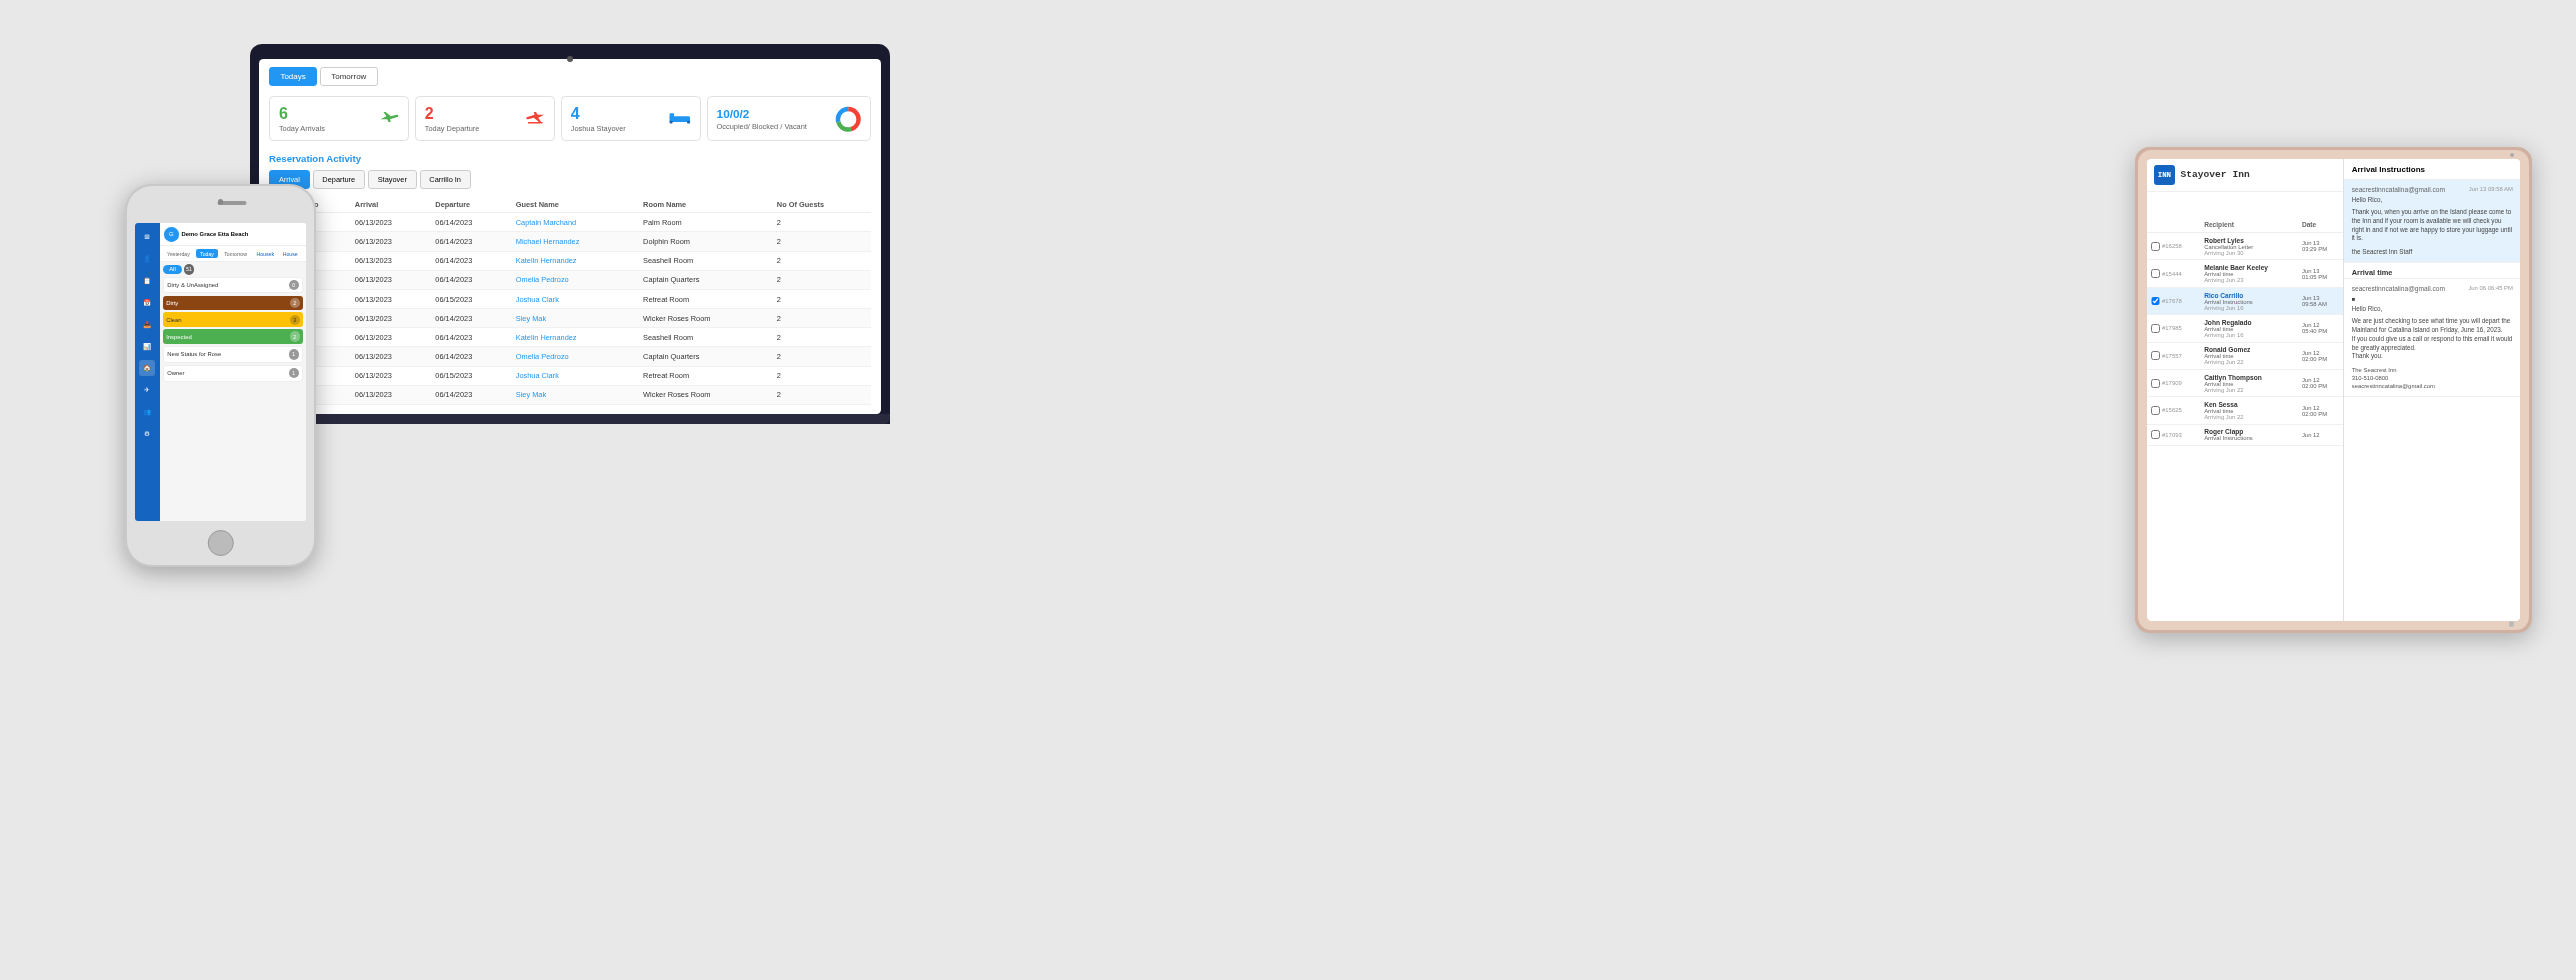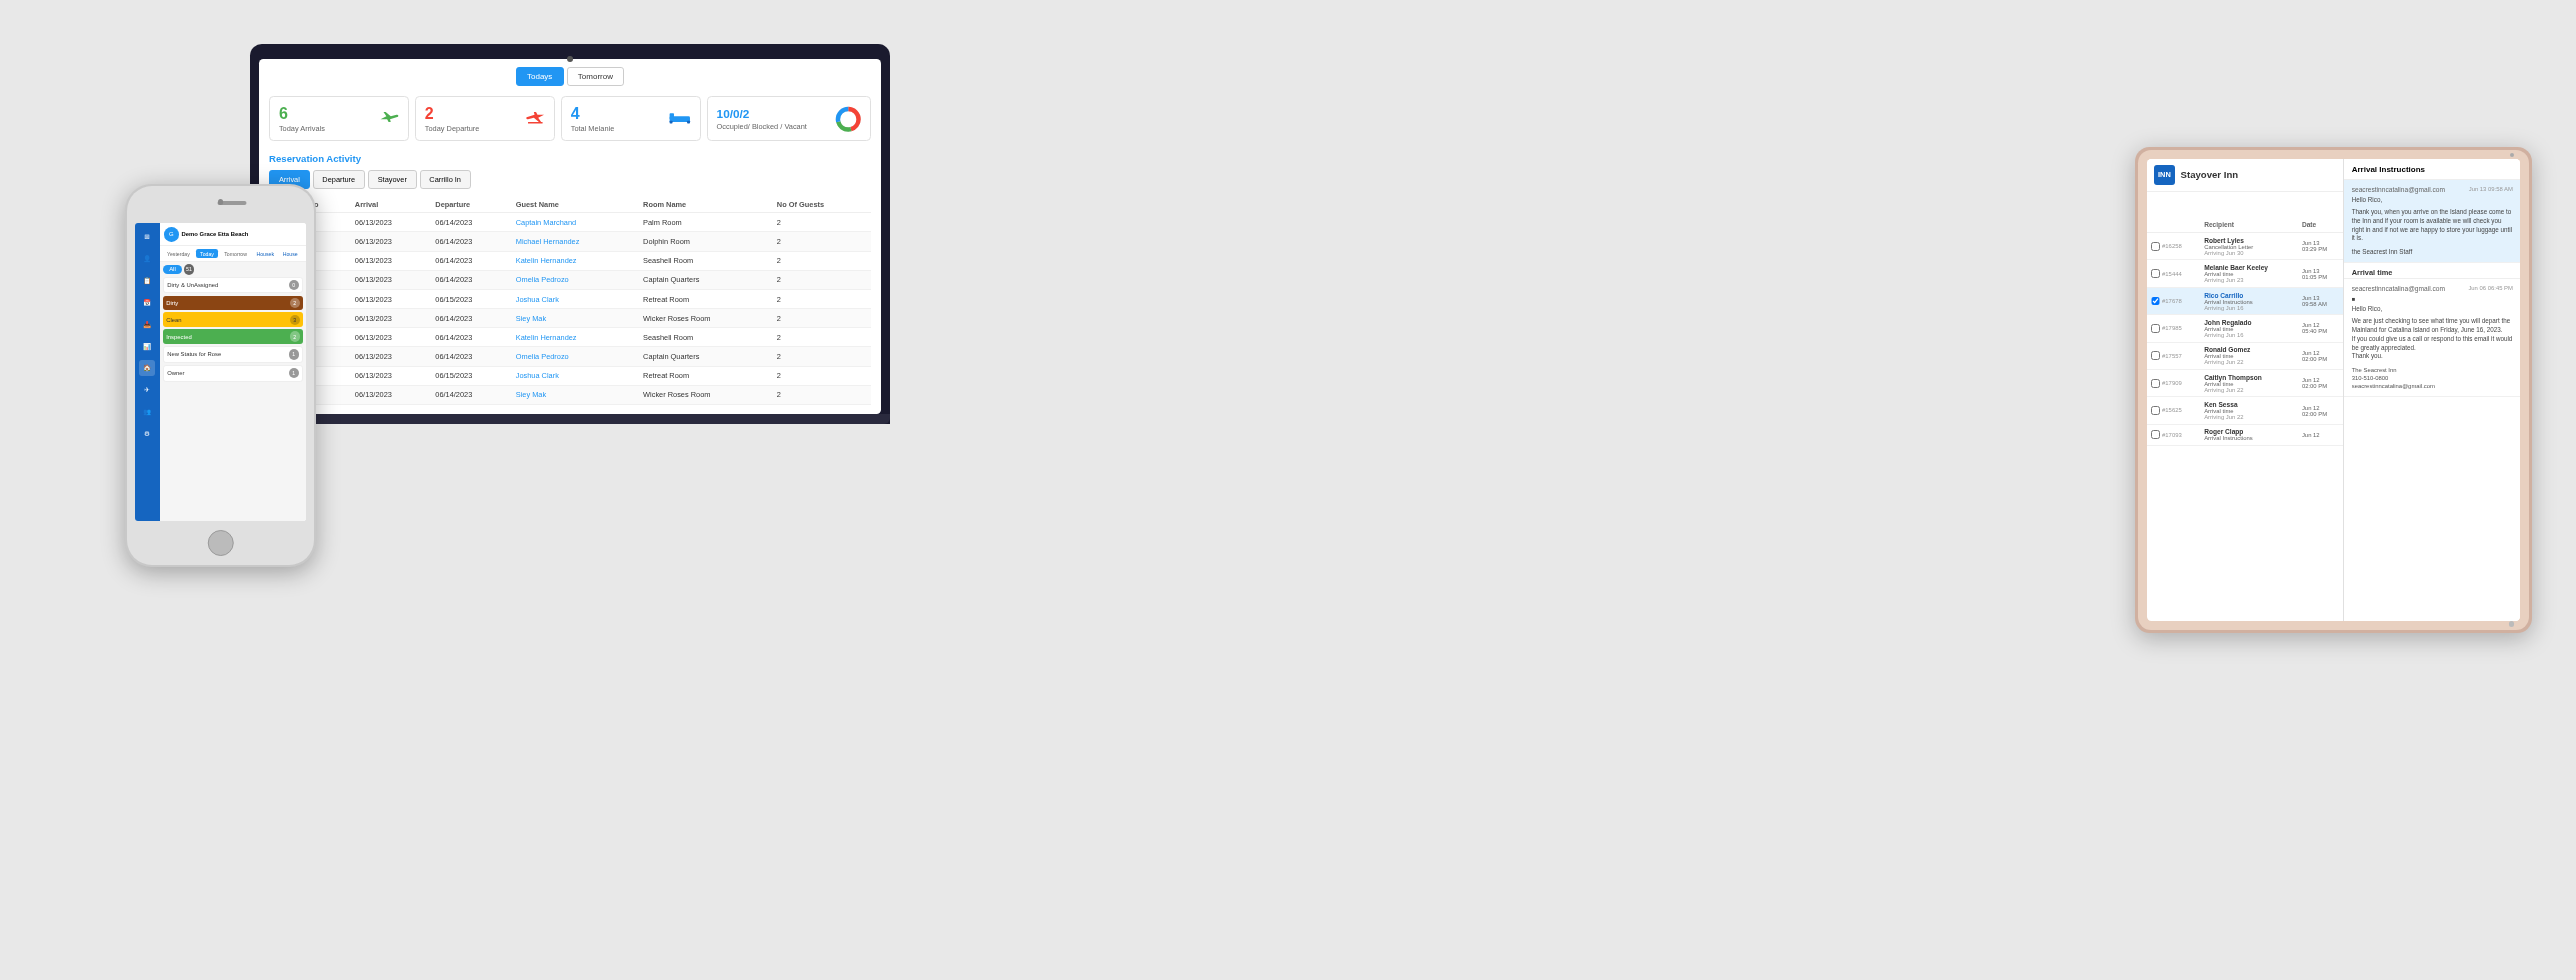--- a/index.html
+++ b/index.html
@@ -48,21 +48,20 @@
     }
 
     
     .laptop-content {
       padding: 8.8px 10.3px;
     }
     .tab-row {
       display: flex;
       gap: 2.9px;
       margin-bottom: 10.3px;
-      justify-content: center;
     }
     .tab-btn {
       padding: 3.7px 10.3px;
       border-radius: 2.9px;
       font-size: 8px;
       cursor: pointer;
       border: 0.7px solid #ccc;
       background: #fff;
       color: #333;
     }
@@ -400,20 +399,21 @@
     }
 
     
     .tablet-header {
       background: #fff;
       padding: 5.9px 7.4px;
       border-bottom: 0.7px solid #eee;
       display: flex;
       align-items: center;
       gap: 5.9px;
+      font-family: Liberation Mono, monospace;
     }
     .tablet-logo {
       width: 20.6px; height: 20.6px;
       background: #1565C0;
       border-radius: 2.9px;
       display: flex;
       align-items: center;
       justify-content: center;
       color: #fff;
       font-size: 7.4px;
@@ -594,21 +594,21 @@
           <div class="departure-icon">
             <svg width="20.6" height="16" viewBox="0 0 28 22" fill="none">
               <path d="M26 8 L18 12 L22 18 L19 18 L12 12 L4 14 C2 14.5 1 13 2 11.5 L13 8 L12 4 L15 4 L17 8 Z" fill="#F44336"></path>
               <line x1="4" y1="19" x2="24" y2="19" stroke="#F44336" stroke-width="2"></line>
             </svg>
           </div>
         </div>
         <div class="stat-card">
           <div>
             <div class="stat-number blue">4</div>
-            <div class="stat-label">Total Melanie</div>
+            <div class="stat-label">Joshua Stayover</div>
           </div>
           <div class="stayover-icon">
             <svg width="23.6" height="16" viewBox="0 0 32 22" fill="none">
               <rect x="2" y="10" width="28" height="8" rx="2" fill="#2196F3"></rect>
               <rect x="2" y="6" width="6" height="8" rx="1" fill="#2196F3"></rect>
               <rect x="2" y="16" width="4" height="4" rx="1" fill="#1565C0"></rect>
               <rect x="26" y="16" width="4" height="4" rx="1" fill="#1565C0"></rect>
             </svg>
           </div>
         </div>

